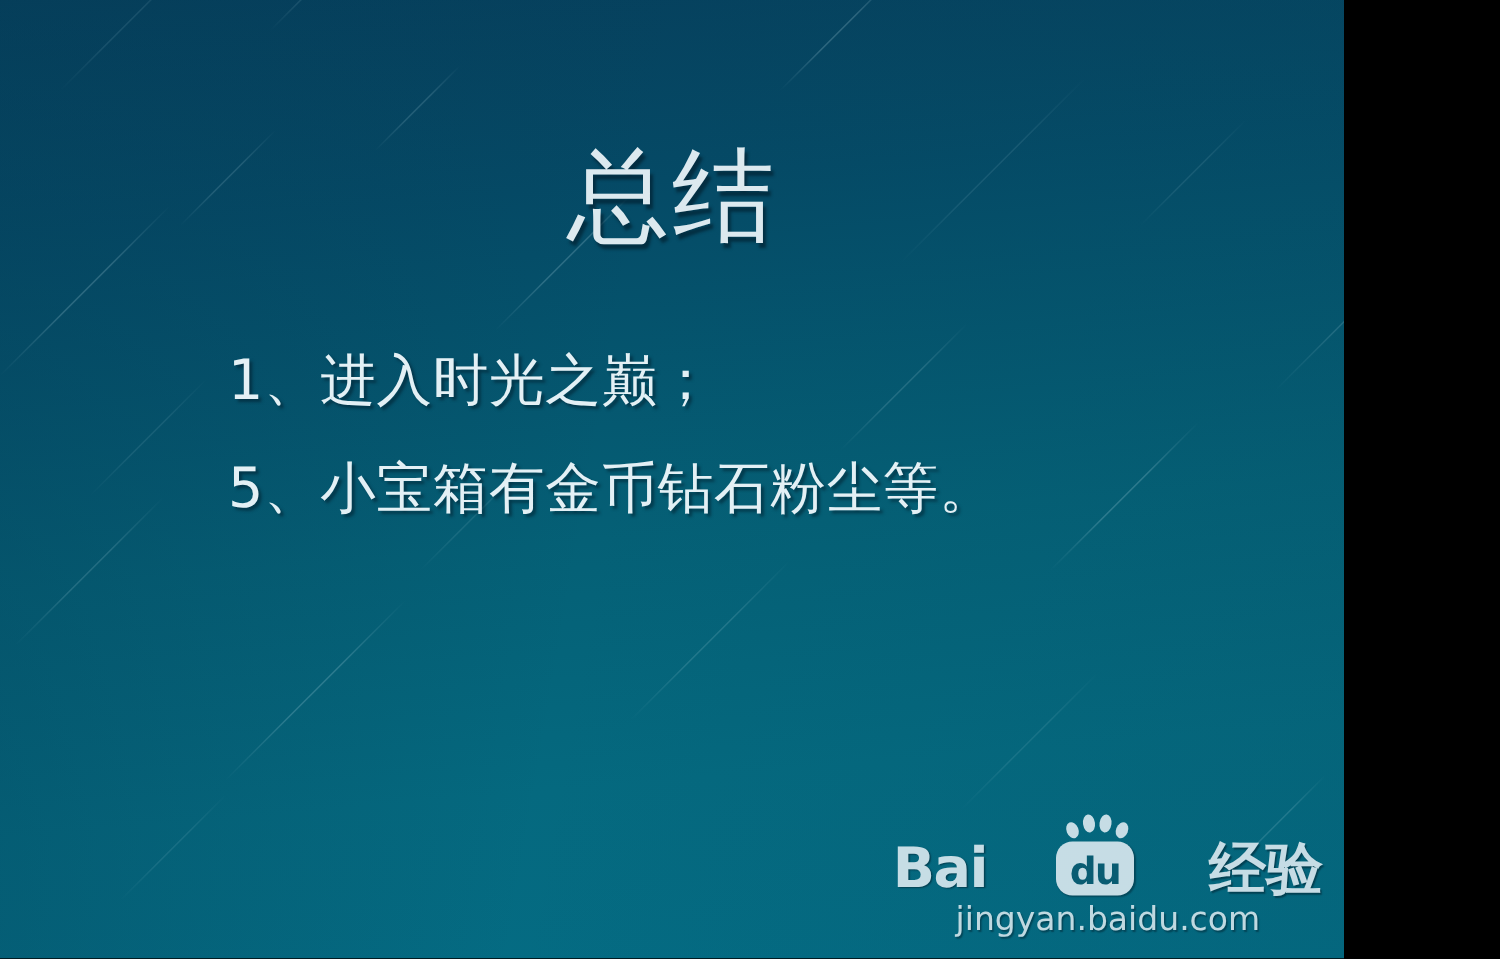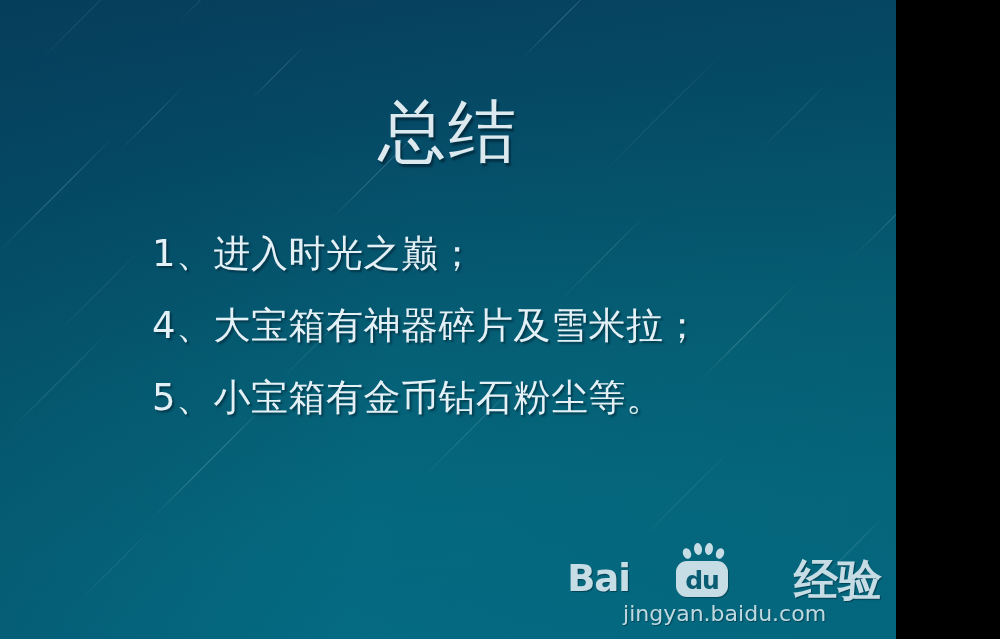--- a/index.html
+++ b/index.html
@@ -141,27 +141,27 @@
     display: block;
     background: #d7e7ee;
     border-radius: 50%;
   }
   .paw .t1 { width: 8px;  height: 11px; left: 2px;  top: 6px;  transform: rotate(-22deg); }
   .paw .t2 { width: 8px;  height: 12px; left: 13px; top: 1px;  transform: rotate(-8deg); }
   .paw .t3 { width: 8px;  height: 12px; left: 24px; top: 1px;  transform: rotate(8deg); }
   .paw .t4 { width: 8px;  height: 11px; left: 35px; top: 6px;  transform: rotate(22deg); }
 
   .wm-jingyan {
-    font-size: 44px;
+    font-size: 38px;
     line-height: 34px;
     font-weight: 700;
     color: #d7e7ee;
-    margin-left: 23px;
+    margin-left: 7px;
     text-shadow: 1px 1px 1px rgba(0,20,32,0.5);
-    font-family: Liberation Sans, sans-serif;
+    font-family: Liberation Serif, serif;
   }
 
   #watermark-url {
     margin-top: 4px;
     font-size: 22px;
     line-height: 26px;
     color: #cfe3ea;
     letter-spacing: 0px;
     text-shadow: 1px 1px 1px rgba(0,20,32,0.45);
     text-align: center;
@@ -197,21 +197,20 @@
       <div class="streak" style="left: 940px; top: 90px; width: 110px; opacity: 0.71;"></div>
       <div class="streak" style="left: 180px; top: 20px; width: 70px; opacity: 0.35;"></div>
     </div>
 
   <div class="content">
 
     <h1 id="slide-title">总结</h1>
 
     <ul id="bullet-list">
       <li>1、进入时光之巅；</li>
-      <li>4、大宝箱有神器碎片及雪米拉；</li>
       <li>5、小宝箱有金币钻石粉尘等。</li>
     </ul>
 
     <div id="watermark">
       <div class="wm-logo">
         <span class="wm-bai">Bai</span>
         <span class="wm-dubox">
           <span class="paw">
             <i class="t1"></i>
               <i class="t2"></i>

